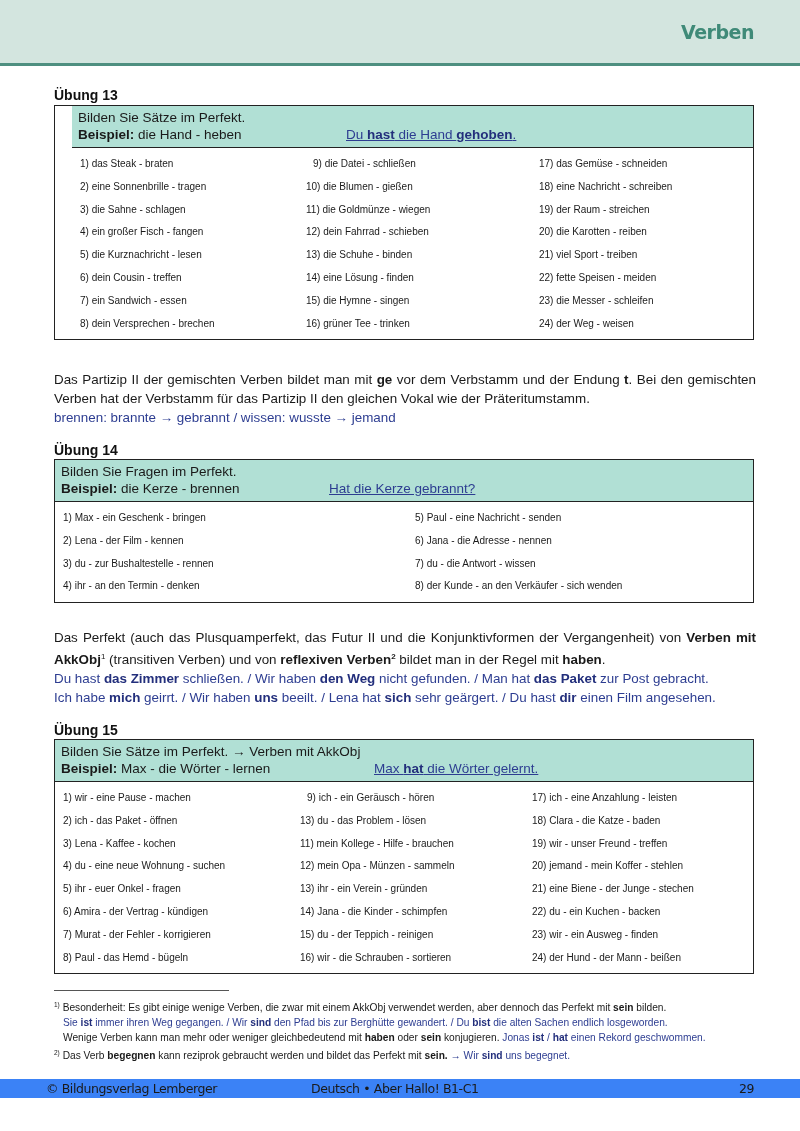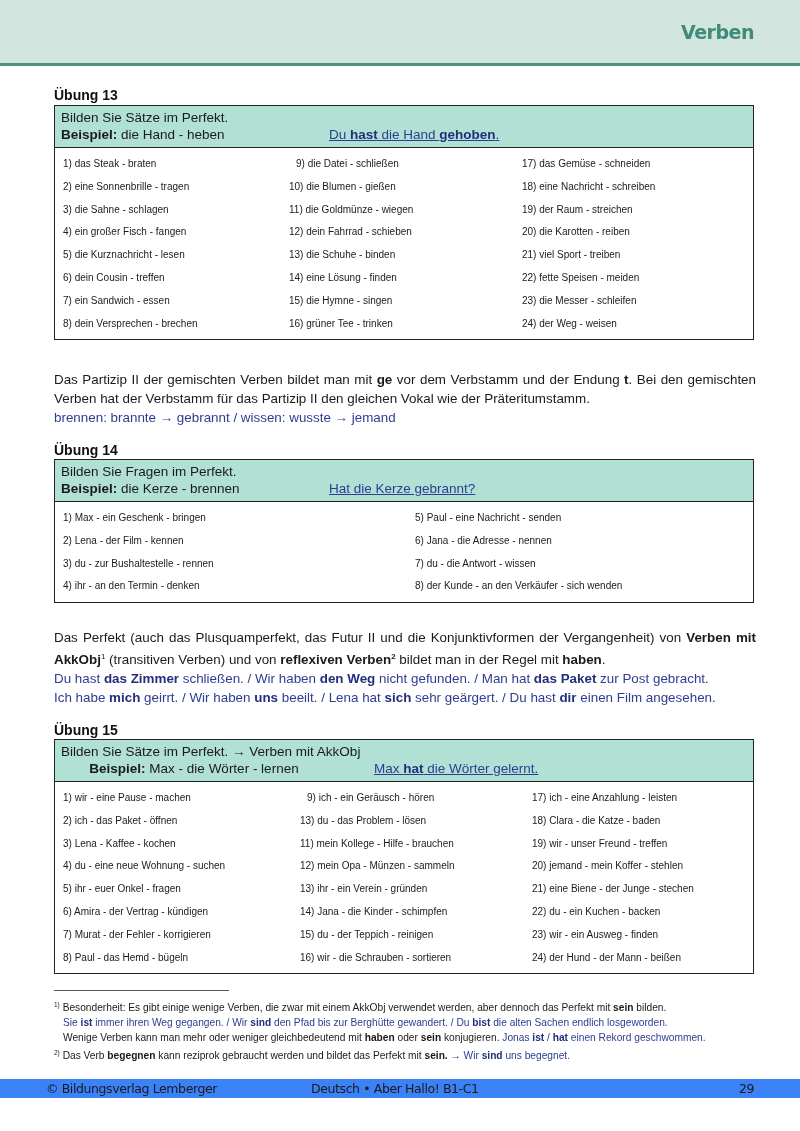--- a/index.html
+++ b/index.html
@@ -40,21 +40,21 @@
   .f-right { right:46px;margin-left:48px; }
 </style>
 </head>
 <body>
 
 <div class="header">
   <span class="header-title">Verben</span>
 </div>
 
 <div class="ex-title" style="top:87px;">Übung 13</div>
-<div class="ex-box" style="top:105px;">
+<div class="ex-box" style="top:105px;padding-left:17px;">
   <div class="ex-head">
     <div>Bilden Sie Sätze im Perfekt.</div>
     <div class="row2">
       <span class="ex-q"><b>Beispiel:</b><span> die Hand - heben</span></span>
       <span class="ex-answer"><span>Du </span><b>hast</b><span> die Hand </span><b>gehoben</b><span>.</span></span>
     </div>
   </div>
   <div class="ex-body grid13" id="ex13-body">
       <div class="item">1) das Steak - braten</div>
       <div class="item">2) eine Sonnenbrille - tragen</div>
@@ -113,21 +113,21 @@
   <span>Das Perfekt (auch das Plusquamperfekt, das Futur II und die Konjunktivformen der Vergangenheit) von </span><b>Verben mit AkkObj</b><sup>1</sup><span> (transitiven Verben) und von </span><b>reflexiven Verben</b><sup><b>2</b></sup><span> bildet man in der Regel mit </span><b>haben</b><span>.</span><br>
   <span class="blue"><span>Du hast </span><b>das Zimmer</b><span> schließen. / Wir haben </span><b>den Weg</b><span> nicht gefunden. / Man hat </span><b>das Paket</b><span> zur Post gebracht.</span></span><br>
   <span class="blue"><span>Ich habe </span><b>mich</b><span> geirrt. / Wir haben </span><b>uns</b><span> beeilt. / Lena hat </span><b>sich</b><span> sehr geärgert. / Du hast </span><b>dir</b><span> einen Film angesehen.</span></span>
 </div>
 
 <div class="ex-title" style="top:722px;">Übung 15</div>
 <div class="ex-box" style="top:739px;">
   <div class="ex-head">
     <div>Bilden Sie Sätze im Perfekt. → Verben mit AkkObj</div>
     <div class="row2">
-      <span class="ex-q" style="width:266px;text-align:center;"><b>Beispiel:</b><span> Max - die Wörter - lernen</span></span>
+      <span class="ex-q" style="width:266px;"><b>Beispiel:</b><span> Max - die Wörter - lernen</span></span>
       <span class="ex-answer"><span>Max </span><b>hat</b><span> die Wörter gelernt.</span></span>
     </div>
   </div>
   <div class="ex-body grid15" id="ex15-body">
       <div class="item">1) wir - eine Pause - machen</div>
       <div class="item">2) ich - das Paket - öffnen</div>
       <div class="item">3) Lena - Kaffee - kochen</div>
       <div class="item">4) du - eine neue Wohnung - suchen</div>
       <div class="item">5) ihr - euer Onkel - fragen</div>
       <div class="item">6) Amira - der Vertrag - kündigen</div>

